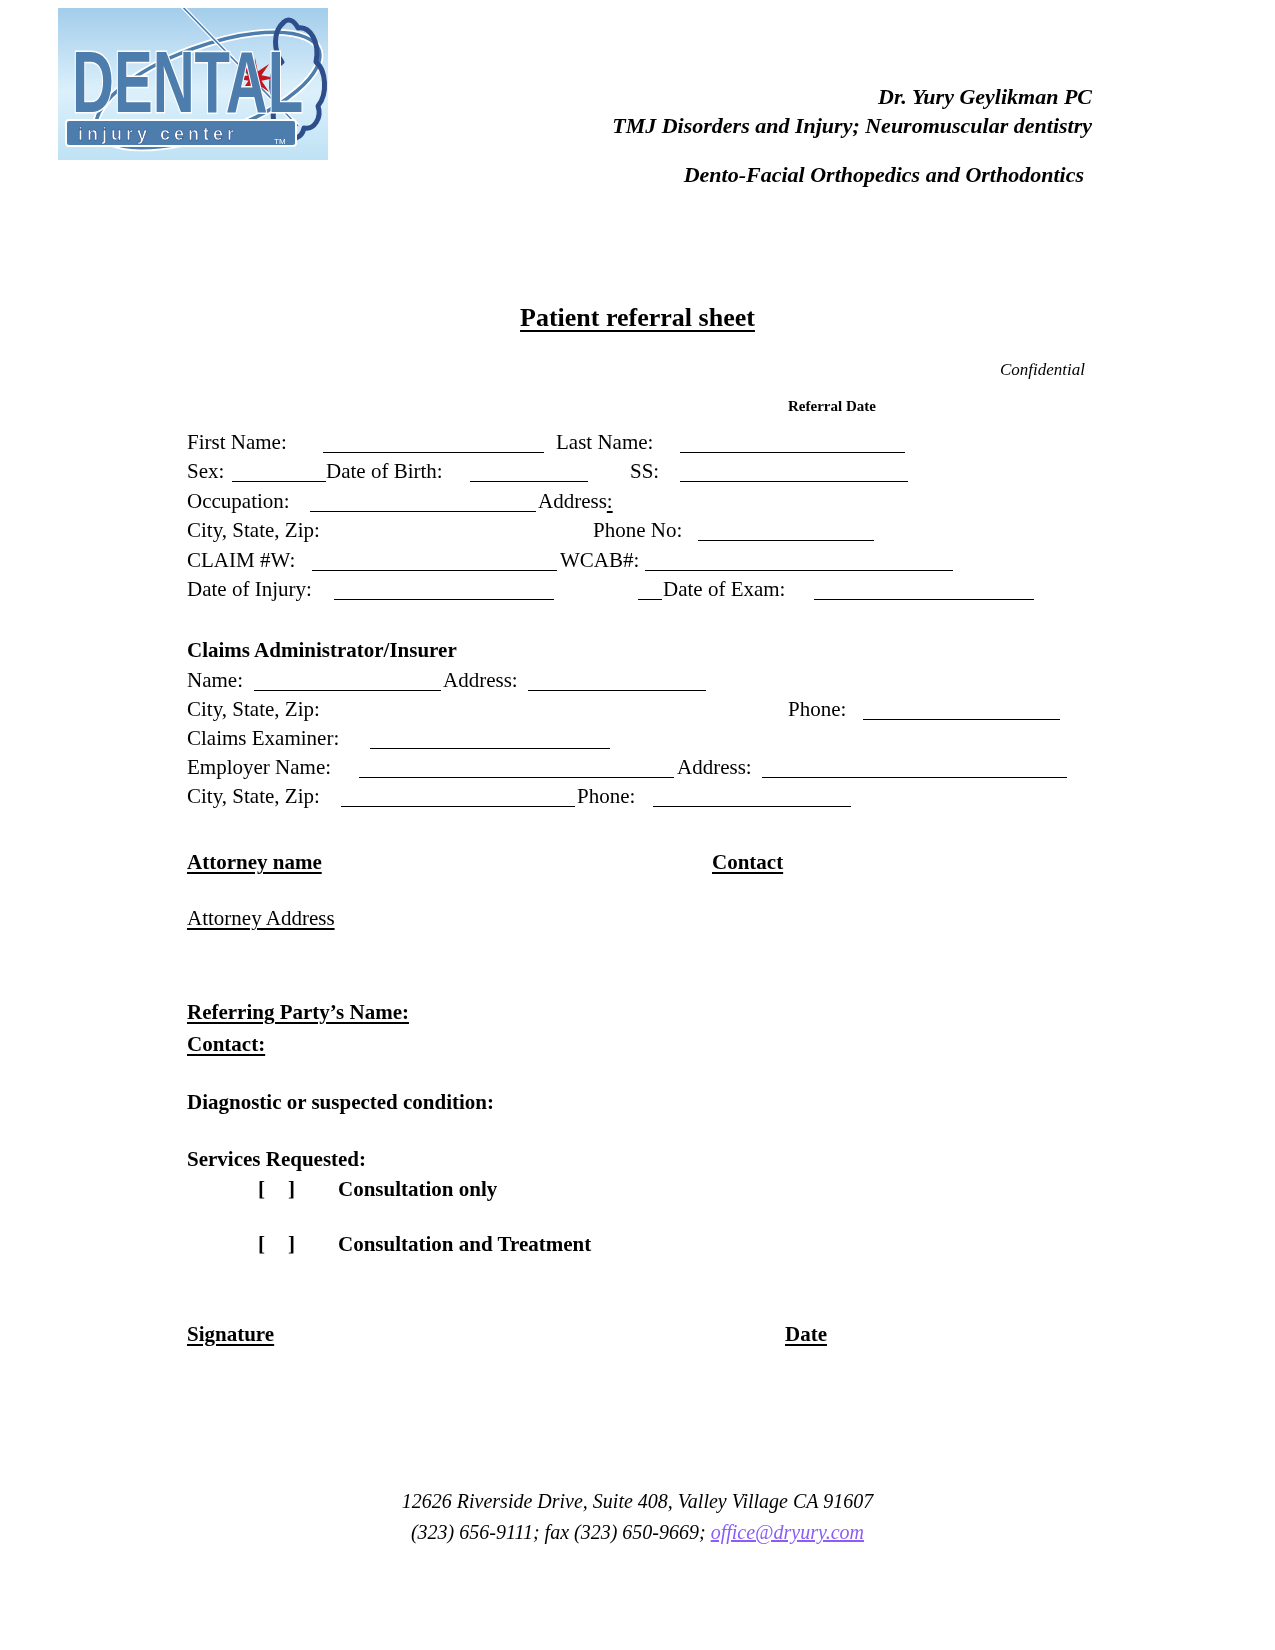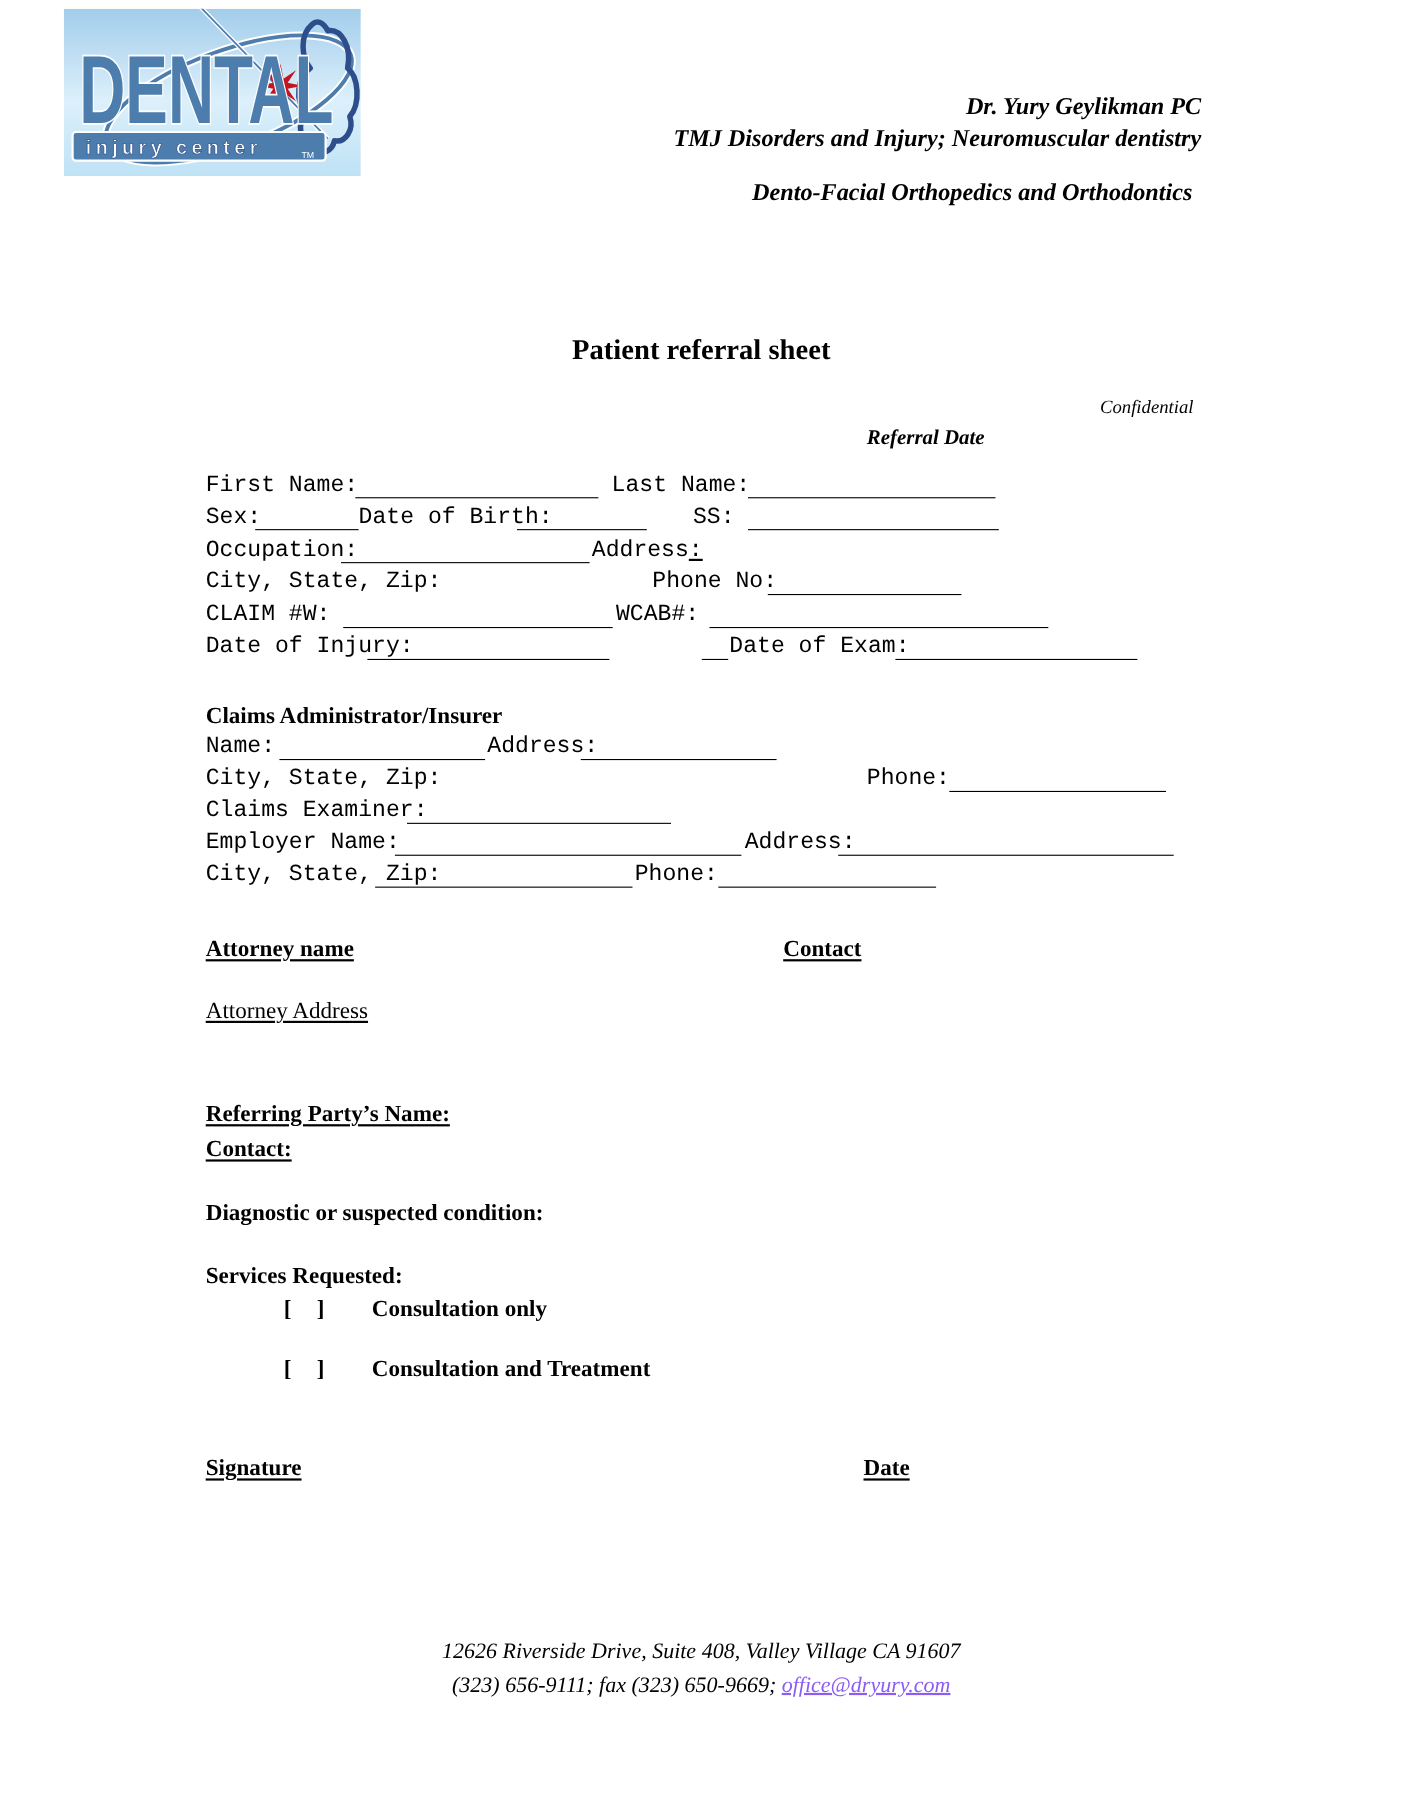--- a/index.html
+++ b/index.html
@@ -1,27 +1,27 @@
 <!DOCTYPE html>
 <html><head>
 <meta charset="utf-8">
 <style>
   html,body{margin:0;padding:0;background:#ffffff;}
   .page{position:relative;width:1275px;height:1650px;background:#ffffff;overflow:hidden;
         font-family:"Liberation Serif", serif;color:#000;}
-  .row{position:absolute;left:0;width:1159px;height:28px;font-family:Liberation Mono, monospace;}
+  .row{position:absolute;left:0;width:1159px;height:28px;}
   .lbl{position:absolute;top:0;font-size:21px;white-space:nowrap;}
   .u{text-decoration:underline;text-decoration-thickness:2px;text-underline-offset:3px;}
   .bl{position:absolute;top:21px;height:1px;border-bottom:1.8px solid #000;}
   .hdr-block{position:absolute;top:82px;right:183px;text-align:right;
              font-size:22px;font-weight:bold;font-style:italic;line-height:29px;white-space:nowrap;}
   .title-wrap{position:absolute;top:303px;left:0;width:1275px;text-align:center;}
-  .title-txt{font-size:26px;font-weight:bold;text-decoration-thickness:2px;text-underline-offset:4px;}
+  .title-txt{font-size:26px;font-weight:bold;text-decoration:underline;text-decoration-thickness:2px;text-underline-offset:4px;}
   .confidential{position:absolute;top:360px;right:190px;font-style:italic;font-size:17px;}
-  .refdate{position:absolute;top:388px;left:788px;font-weight:bold;font-style:italic;font-size:19px;}
+  .refdate{position:absolute;top:398px;left:788px;font-weight:bold;font-size:15px;}
   .sec-h{position:absolute;font-size:21px;font-weight:bold;white-space:nowrap;}
   .chk{position:absolute;font-size:21px;font-weight:bold;height:28px;}
   .chk .br{position:absolute;top:0;}
   .footer-line{position:absolute;left:0;width:1275px;text-align:center;
                font-style:italic;font-size:20px;white-space:nowrap;}
   .email{color:#8b5cf6;text-decoration:underline;font-style:italic;}
   .logo{position:absolute;left:58px;top:8px;width:270px;height:152px;}
 </style>
 </head>
 <body>

